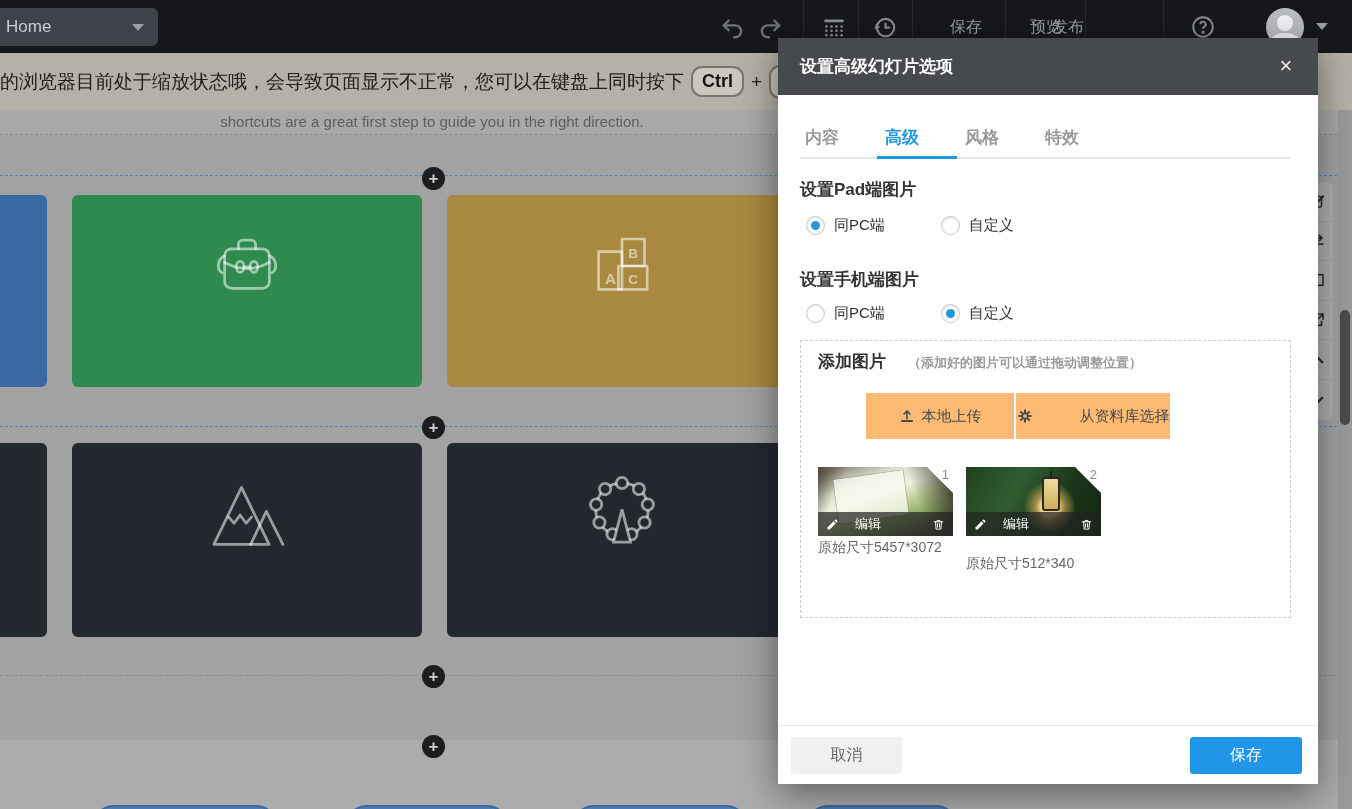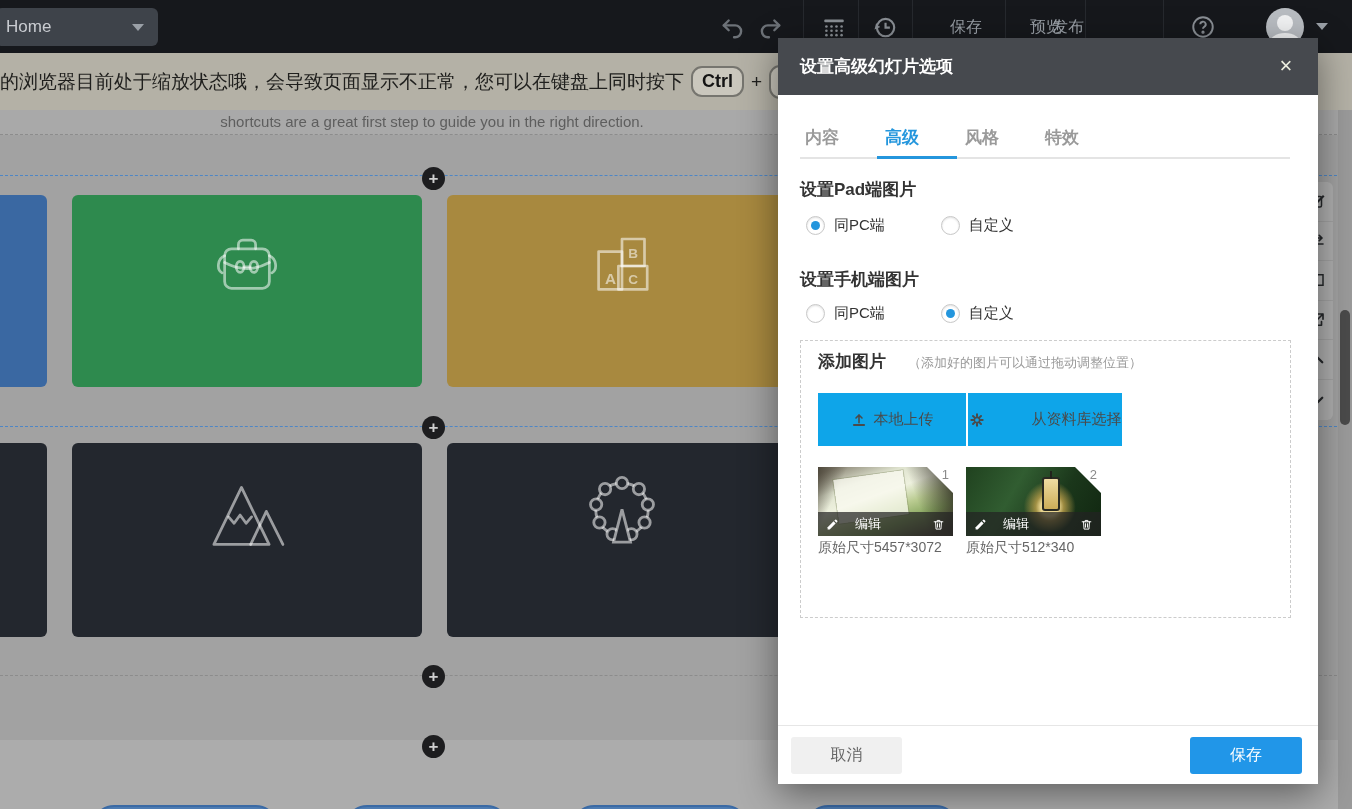--- a/index.html
+++ b/index.html
@@ -69,23 +69,23 @@
   .m-heading { position:absolute; left:22px; font-size:17px; font-weight:bold; color:#333333; }
   .radio-row { position:absolute; left:28px; display:flex; align-items:center; }
   .radio { width:19px; height:19px; border-radius:50%; background:#ffffff; border:1px solid #c8c8c8; position:relative;
            box-shadow:inset 0 1px 2px rgba(0,0,0,0.12); }
   .radio.sel::after { content:""; position:absolute; left:4px; top:4px; width:9px; height:9px; border-radius:50%; background:#2496dd; }
   .radio-label { font-size:15px; color:#333333; margin:0 0 0 9px; }
   .radio-gap { width:56px; }
 
   .dashed-box { position:absolute; left:22px; top:302px; width:491px; height:278px; border:1px dashed #cccccc; }
   .add-title { position:absolute; left:17px; top:9px; font-size:17px; font-weight:bold; color:#333333; }
-  .add-hint { position:absolute; left:107px; top:13px; font-size:13px; color:#9a9a9a; font-weight:normal; }
-  .img-btn { position:absolute; top:52px; height:53px; background:#0ea5e9; color:#4a4a4a; font-size:15px;
-             display:flex; align-items:center; justify-content:center; cursor:pointer; }
+  .add-hint { position:absolute; left:107px; top:13px; font-size:13px; color:#9a9a9a; font-weight:bold; }
+  .img-btn { position:absolute; top:52px; height:46px; background:#fdba74; color:#4a4a4a; font-size:15px;
+             display:flex; align-items:center; justify-content:center; cursor:pointer;margin-left:48px; }
   .img-btn svg { width:16px; height:16px; margin-right:7px; }
 
   .thumb { position:absolute; top:126px; width:135px; height:69px; overflow:hidden; }
   .thumb .fold { position:absolute; top:0; right:0; width:0; height:0;
                  border-style:solid; border-width:0 26px 26px 0; border-color:transparent #ffffff transparent transparent; z-index:2; }
   .thumb .num { position:absolute; top:0px; right:4px; font-size:13px; color:#8a8a8a; z-index:3; }
   .thumb .bar { position:absolute; left:0; bottom:0; width:100%; height:24px; background:rgba(35,35,35,0.72);
                 display:flex; align-items:center; color:#ffffff; font-size:13px; z-index:2; }
   .thumb .bar svg { width:13px; height:13px; }
   .thumb .edit { display:flex; align-items:center; margin-left:8px; gap:16px; cursor:pointer; }
@@ -409,20 +409,20 @@
         <div class="trash">
           <svg viewBox="0 0 24 24" fill="none" stroke="#ffffff" stroke-width="1.8" stroke-linecap="round">
               <path d="M4 7 h16"></path>
               <path d="M9.5 7 V4.5 h5 V7"></path>
               <path d="M6.5 7 l1 13.5 h9 l1-13.5"></path>
               <path d="M10.2 10.5 v6.5 M13.8 10.5 v6.5"></path>
             </svg>
         </div>
       </div>
     </div>
-    <div class="thumb-caption" style="left:165px;">原始尺寸512*340</div>
+    <div class="thumb-caption" style="left:165px;margin-top:16px;">原始尺寸512*340</div>
   </div>
 
   <div class="modal-footer">
     <button class="btn-cancel">取消</button>
     <button class="btn-save">保存</button>
   </div>
 </div>
 
 </body></html>

